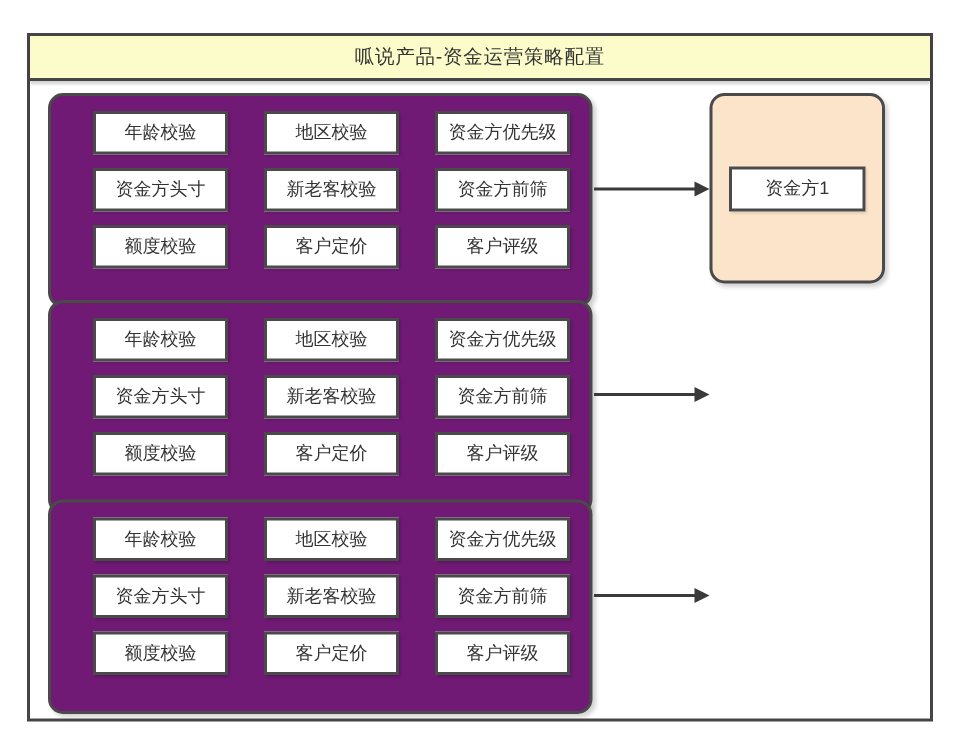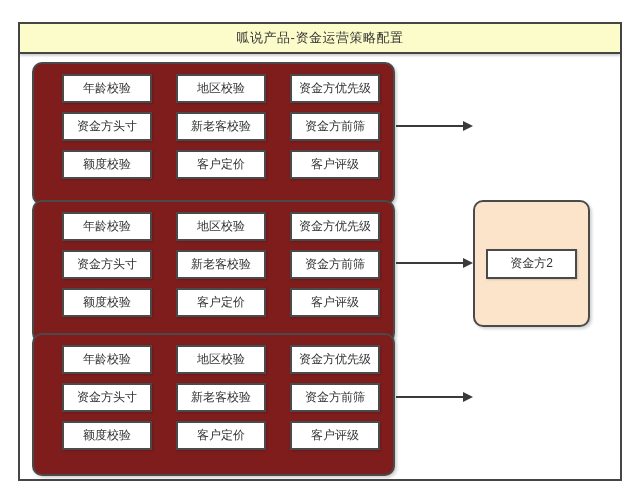--- a/index.html
+++ b/index.html
@@ -14,21 +14,21 @@
   .title-bar{
     position:relative;z-index:2;height:30px;background:#fcfcca;
     border-bottom:2px solid #454545;box-sizing:border-box;
     display:flex;align-items:center;justify-content:center;
     font-size:13px;letter-spacing:0.5px;
     box-shadow:0 2px 2px rgba(0,0,0,0.18);
   }
   .body{position:absolute;left:0;top:30px;right:0;bottom:0;}
   .panel{
     position:absolute;left:12px;width:363px;height:143px;
-    background:#7f1d1d;border:2px solid #4a4a4a;border-radius:10px;
+    background:#701a75;border:2px solid #4a4a4a;border-radius:10px;
     box-sizing:border-box;box-shadow:2px 2px 3px rgba(0,0,0,0.18);
     display:grid;grid-template-columns:repeat(3,90px);grid-auto-rows:29px;
     column-gap:24px;row-gap:9px;padding:10px 0 0 28px;
   }
   .p1{top:8px}.p2{top:146px}.p3{top:279px}
   .cell{
     background:#ffffff;border:2px solid #4a4a4a;box-sizing:border-box;
     display:flex;align-items:center;justify-content:center;
     font-size:12px;white-space:nowrap;box-shadow:1px 1px 2px rgba(0,0,0,0.2);
   }
@@ -69,38 +69,38 @@
         <div class="cell">新老客校验</div>
         <div class="cell">资金方前筛</div>
         <div class="cell">额度校验</div>
         <div class="cell">客户定价</div>
         <div class="cell">客户评级</div>
       </div>
       <div class="arrow a1">
         <div class="line"></div>
         <div class="head"></div>
       </div>
+      <div class="funder-panel f1">
+        <div class="funder-box">资金方1</div>
+      </div>
 
       <div class="panel p2">
         <div class="cell">年龄校验</div>
         <div class="cell">地区校验</div>
         <div class="cell">资金方优先级</div>
         <div class="cell">资金方头寸</div>
         <div class="cell">新老客校验</div>
         <div class="cell">资金方前筛</div>
         <div class="cell">额度校验</div>
         <div class="cell">客户定价</div>
         <div class="cell">客户评级</div>
       </div>
       <div class="arrow a2">
         <div class="line"></div>
         <div class="head"></div>
-      </div>
-      <div class="funder-panel f2">
-        <div class="funder-box">资金方2</div>
       </div>
 
       <div class="panel p3">
         <div class="cell">年龄校验</div>
         <div class="cell">地区校验</div>
         <div class="cell">资金方优先级</div>
         <div class="cell">资金方头寸</div>
         <div class="cell">新老客校验</div>
         <div class="cell">资金方前筛</div>
         <div class="cell">额度校验</div>

